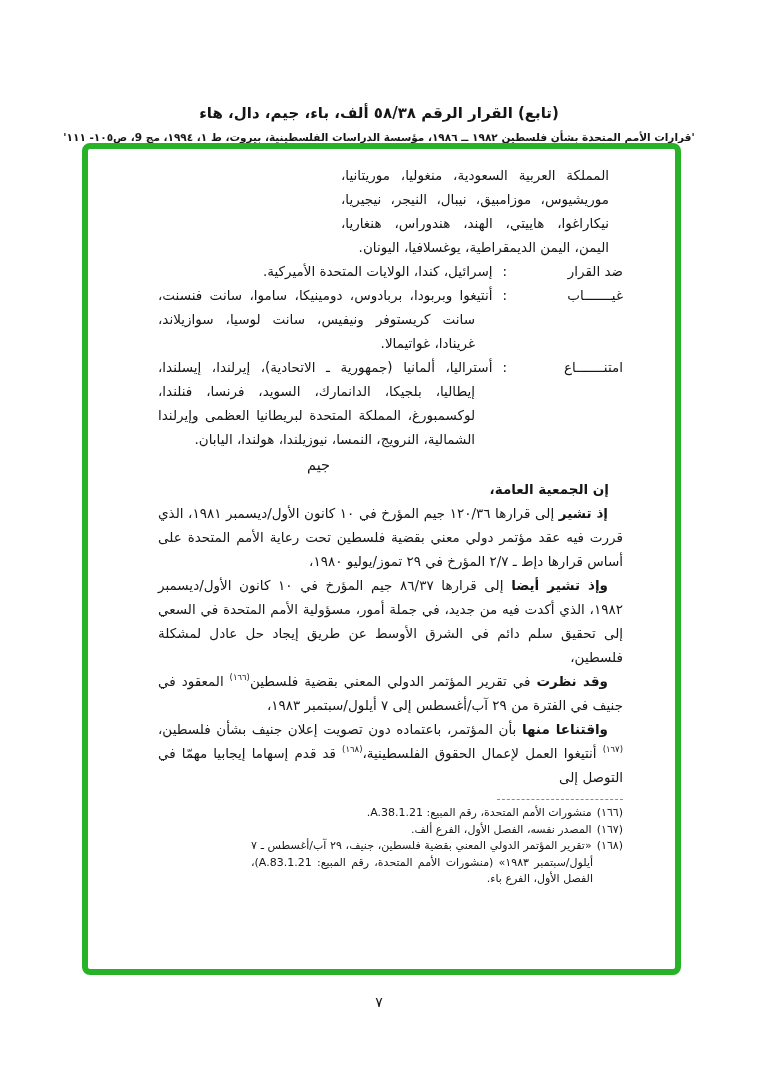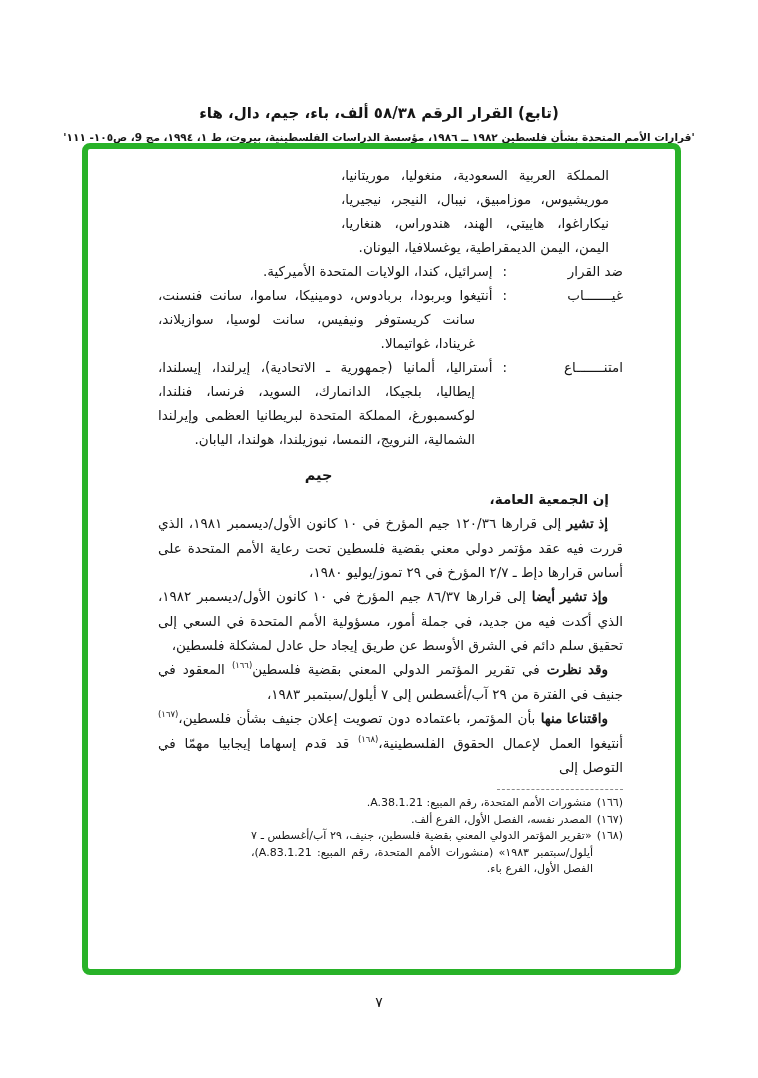--- a/index.html
+++ b/index.html
@@ -10,25 +10,25 @@
   .title{font-size:15px;font-weight:bold;letter-spacing:0;}
   .source{font-size:10.5px;font-weight:bold;margin-top:9px;}
   .green-box{position:absolute;left:82px;top:143px;width:599px;height:832px;
              box-sizing:border-box;border:6px solid #28b228;border-radius:8px;
              padding:14px 52px 8px 70px;direction:rtl;overflow:hidden;
              font-size:13.5px;line-height:24px;text-align:justify;}
   .countries-cont{width:268px;margin-right:14px;margin-left:auto;text-align:justify;}
   .vote-row{padding-right:148px;text-indent:-148px;margin:0;}
   .vote-label{display:inline-block;width:104px;text-indent:0;white-space:nowrap;}
   .vote-sep{margin:0 12px 0 10px;}
-  .section-heading{text-align:center;font-weight:bold;font-size:14.5px;
-                   position:relative;right:72px;margin:12px 0 0 0;}
+  .section-heading{text-align:center;font-weight:normal;font-size:14.5px;
+                   position:relative;right:72px;margin:2px 0 0 0;}
   .opening{text-align:right;font-weight:bold;padding-right:14px;margin:0;}
   .para{margin:0;text-indent:15px;}
-  .para b{font-weight:bold;font-family:Liberation Serif, serif;}
+  .para b{font-weight:bold;}
   sup.fnref{font-size:8.5px;line-height:0;vertical-align:6px;}
   .fn-sep{border-top:1px dashed #8a8a8a;width:126px;margin:10px 0 5px auto;height:0;}
   .footnotes{width:372px;margin-left:auto;margin-right:0;font-size:11px;
              line-height:16.5px;text-align:justify;}
   .fn{padding-right:30px;text-indent:-30px;margin:0;}
   .fn-num{margin-left:5px;}
   .page-number{position:absolute;top:994px;left:0;width:758px;text-align:center;
                font-size:14px;color:#161616;}
 </style>
 </head>

